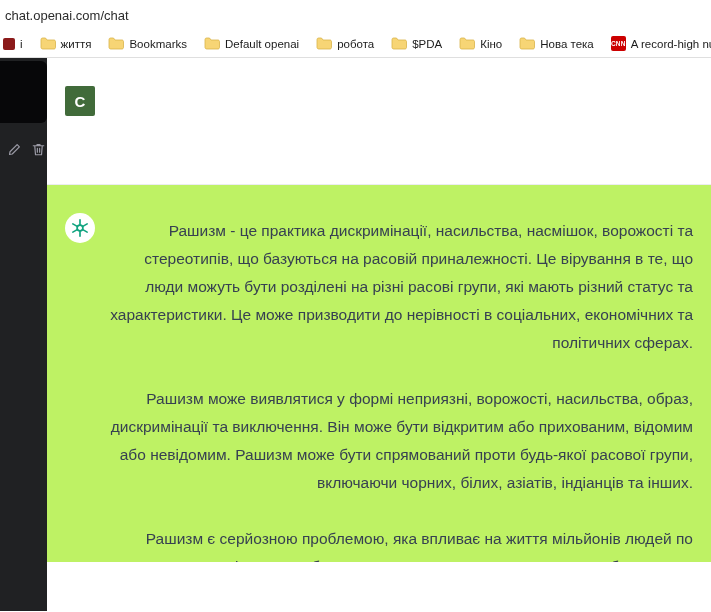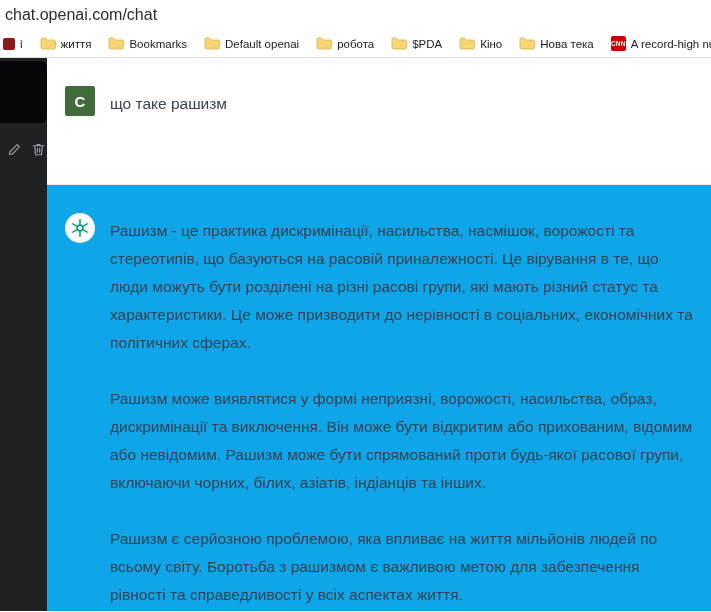--- a/index.html
+++ b/index.html
@@ -11,21 +11,21 @@
     overflow:hidden;
     color:#1a1a1a;
   }
 
   
   .urlbar {
     height:30px;
     display:flex;
     align-items:center;
     padding-left:5px;
-    font-size:16px;
+    font-size:13px;
     color:#2b2b2b;
     background:#ffffff;
   }
   .bookmarks-bar {
     height:28px;
     display:flex;
     align-items:center;
     gap:17px;
     padding-left:3px;
     font-size:11.5px;
@@ -100,24 +100,25 @@
     display:flex;
     align-items:flex-start;
     gap:15px;
     padding:28px 18px 0 18px;
   }
   .msg-row.user {
     background:#ffffff;
     height:126px;
   }
   .msg-row.assistant {
-    background:#0ea5e9;
+    background:#bef264;
     border-top:1px solid #ececf1;
-    height:427px;
+    height:378px;
     overflow:hidden;
+    text-align:right;
   }
   .user-avatar {
     width:30px; height:30px;
     background:#416b3a;
     border-radius:2px;
     color:#ffffff;
     font-size:15px;
     font-weight:bold;
     display:flex;
     align-items:center;
@@ -224,21 +225,20 @@
       <svg viewBox="0 0 20 20" width="15" height="15" fill="none" stroke="currentColor" stroke-width="1.6" stroke-linecap="round" stroke-linejoin="round">
           <path d="M3 5h14M8 5V3.5h4V5M5 5l1 12h8l1-12M8.5 8.5v5M11.5 8.5v5"></path>
         </svg>
     </div>
   </div>
 
   <div class="main">
 
     <div class="msg-row user">
       <div class="user-avatar">C</div>
-      <div class="msg-text">що таке рашизм</div>
     </div>
 
     <div class="msg-row assistant">
       <div class="ai-avatar">
         <svg width="22" height="22" viewBox="0 0 24 24" fill="none" stroke="#10a37f" stroke-width="1.8" stroke-linecap="round" stroke-linejoin="round">
           <path d="M12 3v6M12 15v6M4.2 7.5l5.2 3M14.6 13.5l5.2 3M4.2 16.5l5.2-3M14.6 10.5l5.2-3"></path>
           <circle cx="12" cy="12" r="3.2"></circle>
         </svg>
       </div>
       <div class="msg-text">

